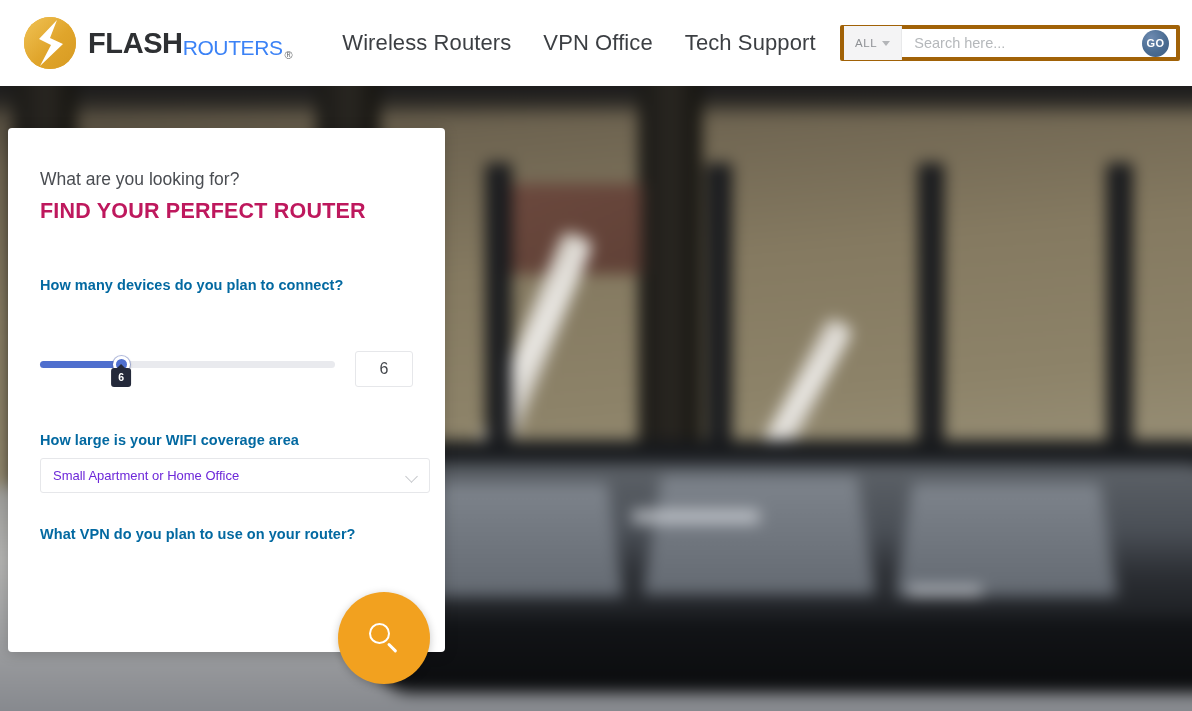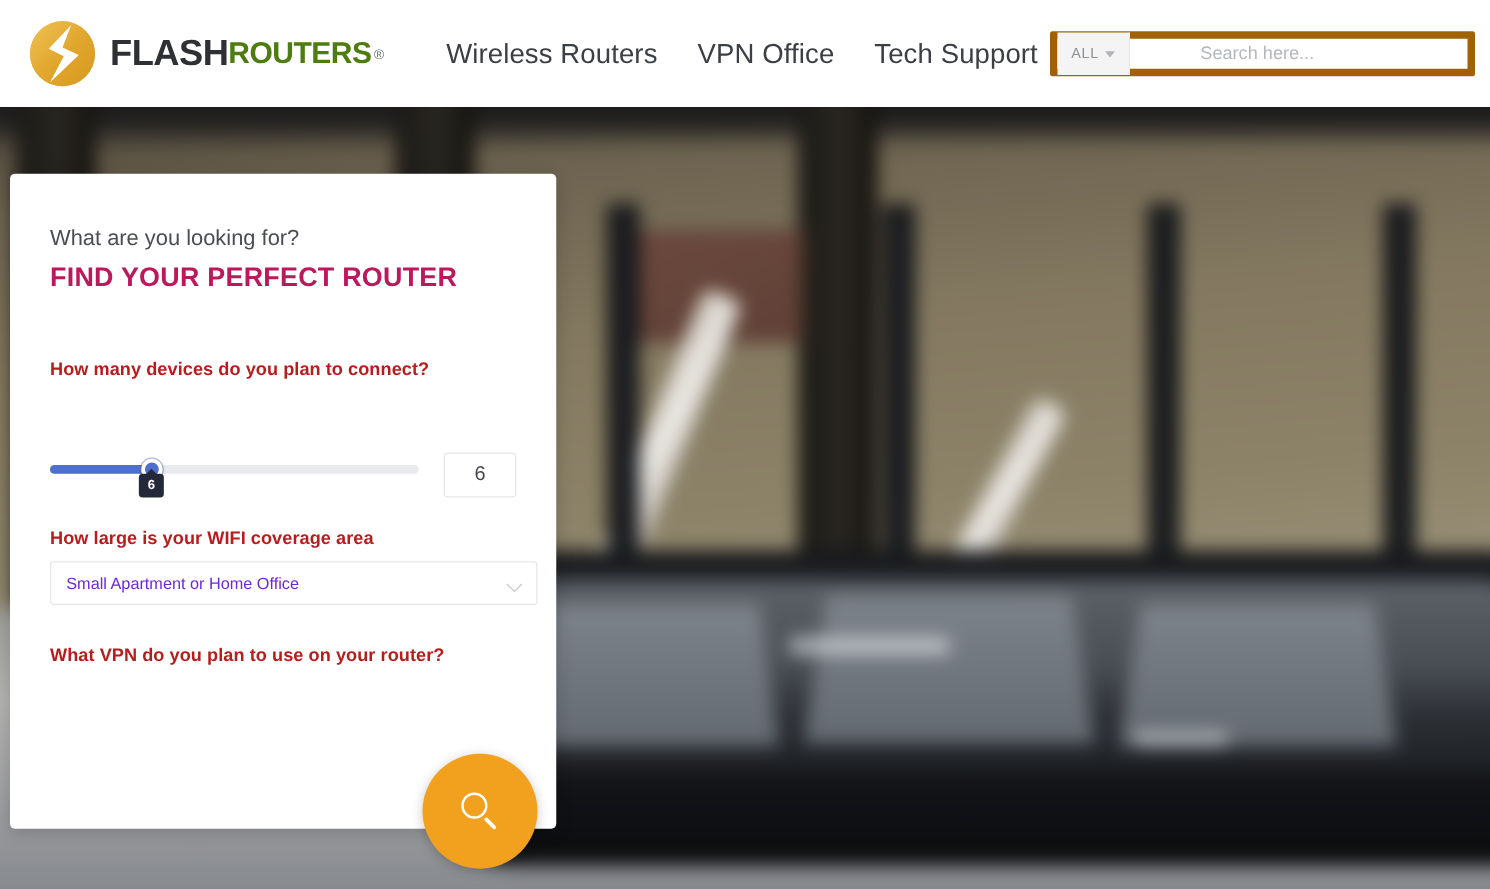--- a/index.html
+++ b/index.html
@@ -29,32 +29,32 @@
     gap: 10px;
     cursor: pointer;
   }
   .brand-mark {
     width: 56px; height: 56px;
     flex: 0 0 56px;
     position: relative;
   }
   .brand-wordmark {
     display: flex;
-    align-items: center;
+    align-items: flex-end;
     letter-spacing: -0.4px;
   }
   .wm-flash {
     font-size: 29px;
     font-weight: bold;
     color: #2e3033;
   }
   .wm-routers {
-    font-size: 24px;
-    font-weight: bold;
-    color: #4d7c0f;
+    font-size: 21px;
+    font-weight: normal;
+    color: #3b82f6;
   }
   .wm-reg {
     font-size: 11px;
     color: #6a6d70;
     margin-left: 2px;
     position: relative;
     top: 1px;
   }
 
   .main-nav {
@@ -73,23 +73,22 @@
   }
 
   .search-wrap {
     position: absolute;
     right: 12px;
     top: 25px;
     width: 340px; height: 36px;
     display: flex;
     align-items: center;
     background: #ffffff;
-    border: 6px solid #a16207;
+    border: 4px solid #a16207;
     border-radius: 2px;
-    gap: 44px;
   }
   .search-scope {
     display: flex;
     align-items: center;
     gap: 5px;
     height: 34px;
     padding: 0 11px;
     background: #f4f4f5;
     border-right: 1px solid #e8e9ea;
     cursor: pointer;
@@ -221,21 +220,21 @@
   .rt-label {
     position: absolute;
     height: 12px;
     background: rgba(235,238,242,0.65);
     border-radius: 2px;
   }
 
   
   .finder-card {
     position: absolute;
-    left: 8px; top: 139px;
+    left: 8px; top: 128px;
     width: 437px; height: 524px;
     background: #ffffff;
     border-radius: 4px;
     box-shadow: 0 2px 14px rgba(0,0,0,0.18);
     z-index: 20;
     padding: 40px 32px 0 32px;
   }
 
   .eyebrow {
     font-size: 17.5px;
@@ -246,21 +245,21 @@
   .card-title {
     font-size: 21.5px;
     font-weight: bold;
     color: #be185d;
     letter-spacing: 0.2px;
     line-height: 1.2;
   }
 
   .field-label {
     font-size: 14.5px;
-    color: #b91c1c;
+    color: #0369a1;
     font-weight: bold;
     letter-spacing: 0.05px;
   }
 
   .slider-block {
     margin-top: 47px;
     display: flex;
     align-items: flex-start;
     gap: 20px;
   }
@@ -329,21 +328,21 @@
     display: flex;
     align-items: center;
     justify-content: center;
     font-size: 16px;
     color: #45484d;
     outline: none;
     font-family: "Liberation Sans", sans-serif;
   }
 
   .select-block { margin-top: 33px; }
-  .select-block.first { margin-top: 25px; }
+  .select-block.first { margin-top: 45px; }
   .select-shell {
     margin-top: 10px;
     position: relative;
     width: 390px; height: 35px;
     border: 1px solid #e6e7ea;
     border-radius: 3px;
     background: #ffffff;
     display: flex;
     align-items: center;
     padding: 0 12px;

